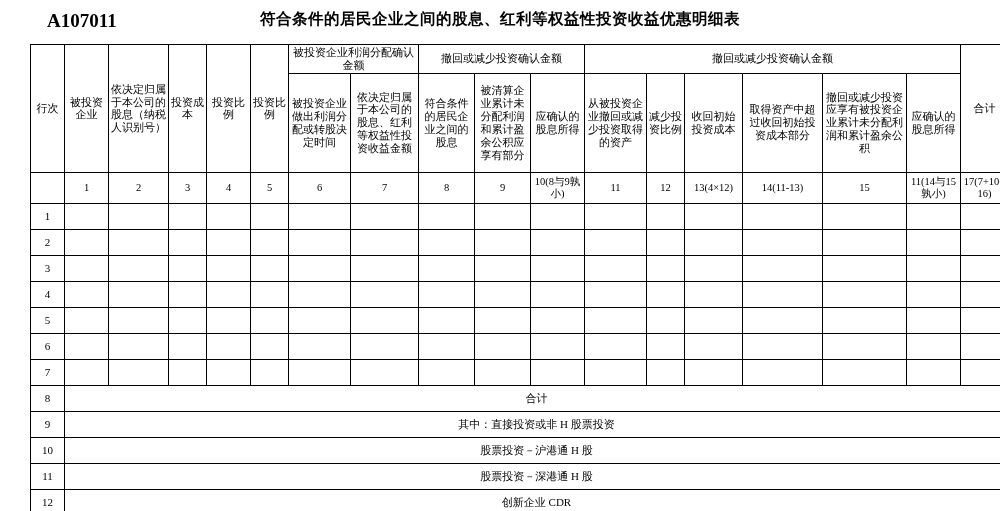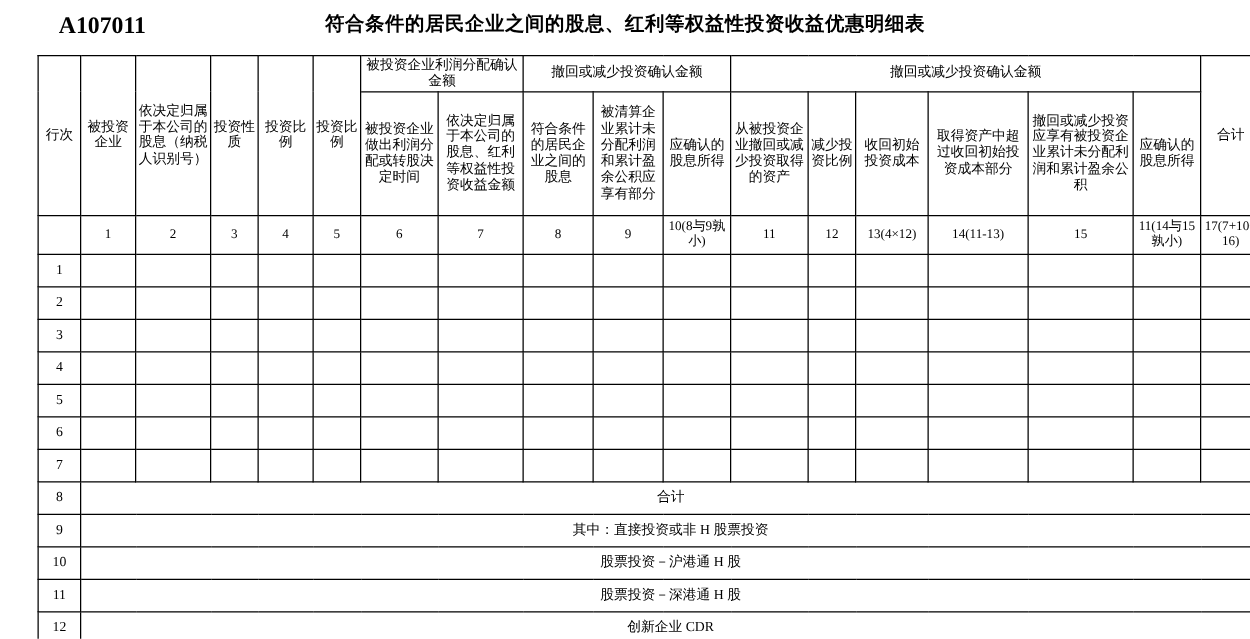--- a/index.html
+++ b/index.html
@@ -125,21 +125,21 @@
       <col style="width:84px">
       <col style="width:54px">
       <col style="width:48px">
     </colgroup>
 
     <tbody>
         <tr class="hdr-top">
       <td rowspan="2" class="rowidx">行次</td>
       <td rowspan="2">被投资企业</td>
       <td rowspan="2">依决定归属于本公司的股息（纳税人识别号）</td>
-      <td rowspan="2">投资性质</td>
+      <td rowspan="2">投资成本</td>
       <td rowspan="2">投资比例</td>
       <td rowspan="2">投资比例</td>
       <td colspan="2" class="grp">被投资企业利润分配确认金额</td>
       <td colspan="3" class="grp">撤回或减少投资确认金额</td>
       <td colspan="6" class="grp">撤回或减少投资确认金额</td>
       <td rowspan="2">合计</td>
     </tr>
 
     <tr class="hdr-main">
       <td>被投资企业做出利润分配或转股决定时间</td>

